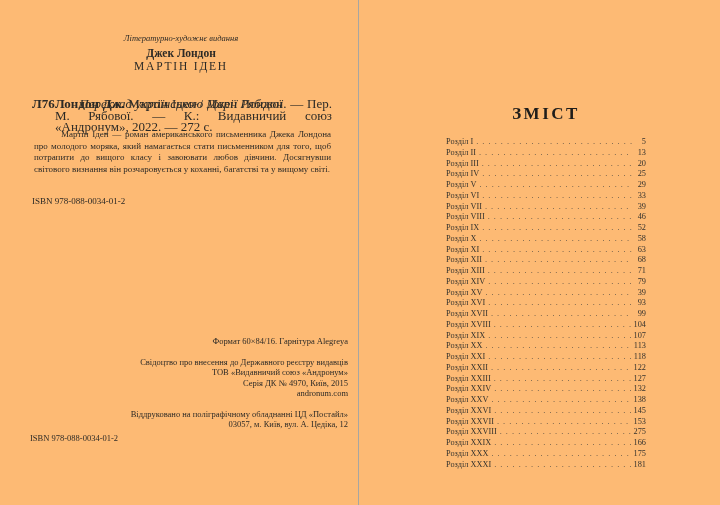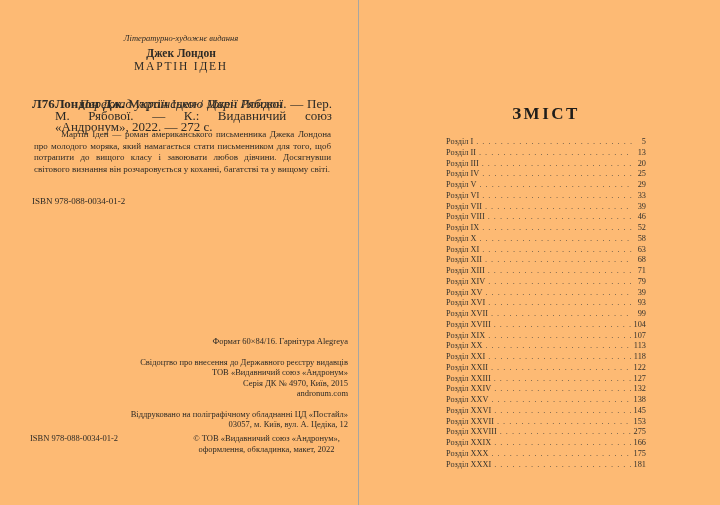--- a/index.html
+++ b/index.html
@@ -91,24 +91,20 @@
       <div>ТОВ «Видавничий союз «Андронум»</div>
       <div>Серія ДК № 4970, Київ, 2015</div>
       <div>andronum.com</div>
       <div class="gap"></div>
       <div>Віддруковано на поліграфічному обладнанні ЦД «Постайл»</div>
       <div>03057, м. Київ, вул. А. Цедіка, 12</div>
     </div>
 
     <div class="bottom-row">
       <div>ISBN 978-088-0034-01-2</div>
-      <div class="copyright">
-        <div>© ТОВ «Видавничий союз «Андронум»,</div>
-        <div>оформлення, обкладинка, макет, 2022</div>
-      </div>
     </div>
   </div>
 
   <div class="gutter"></div>
 
   <div class="page-right">
     <h1 class="toc-heading">ЗМІСТ</h1>
 
     <div class="toc-list">
 

